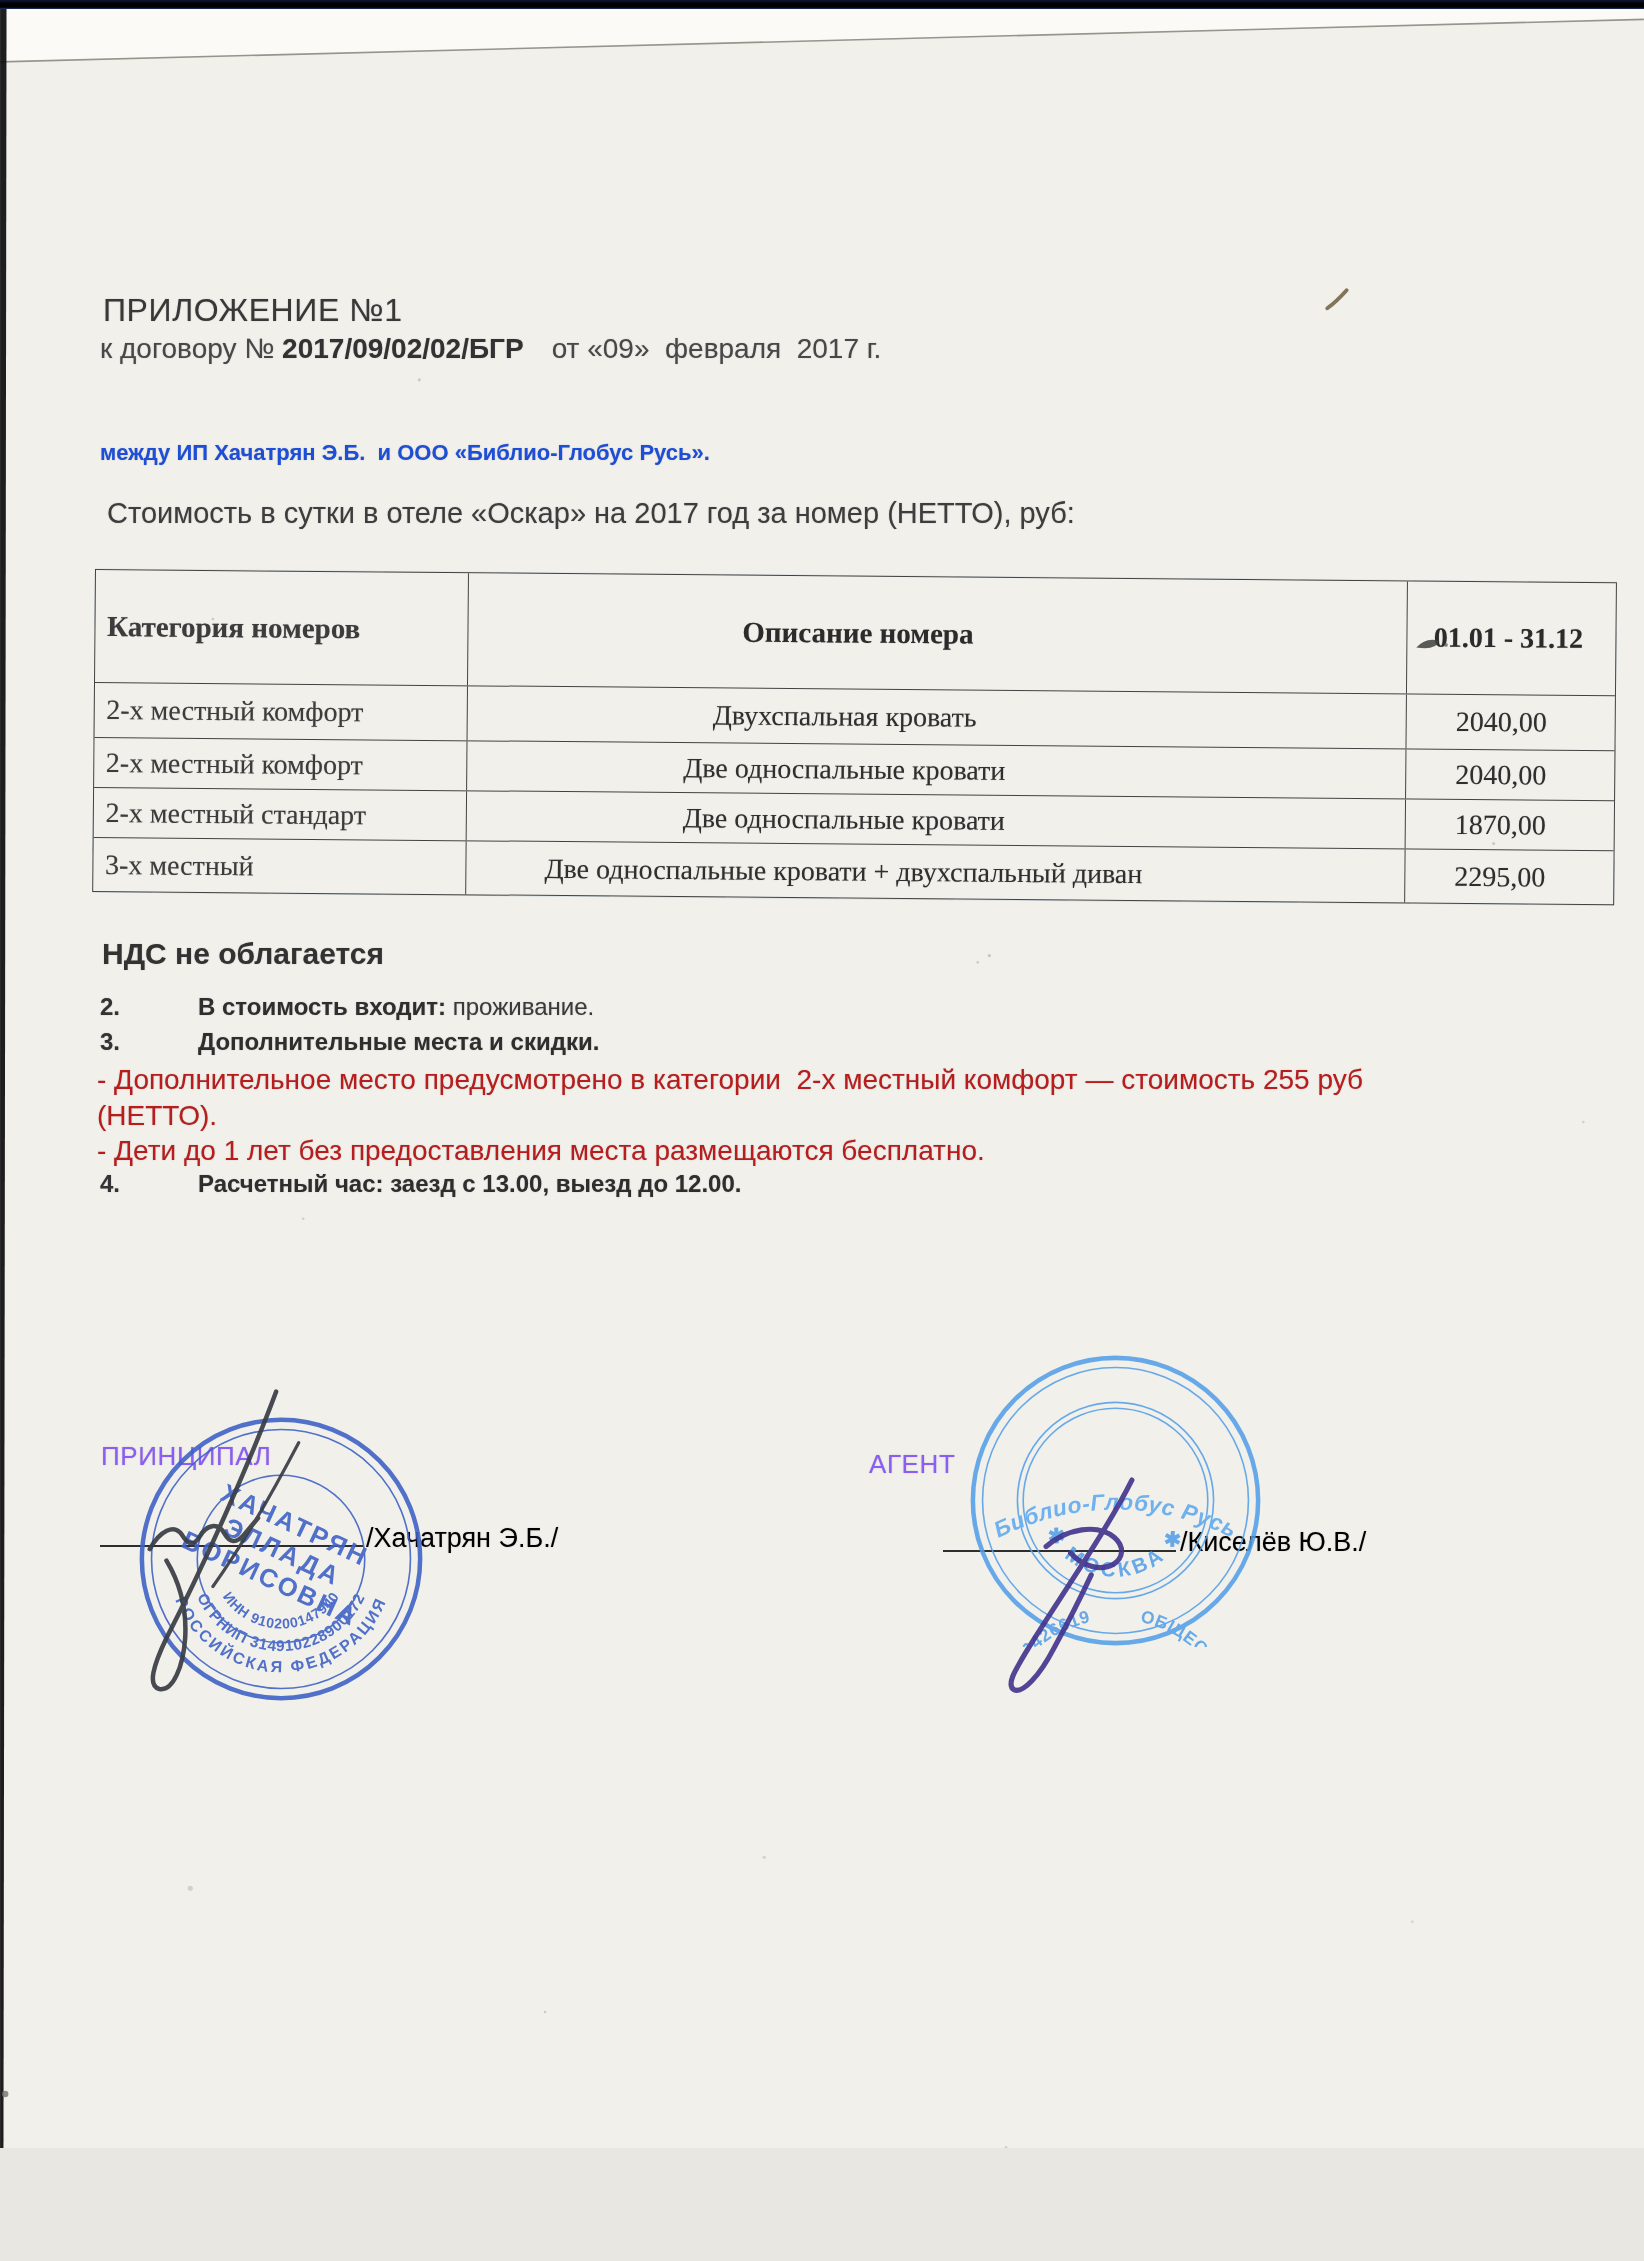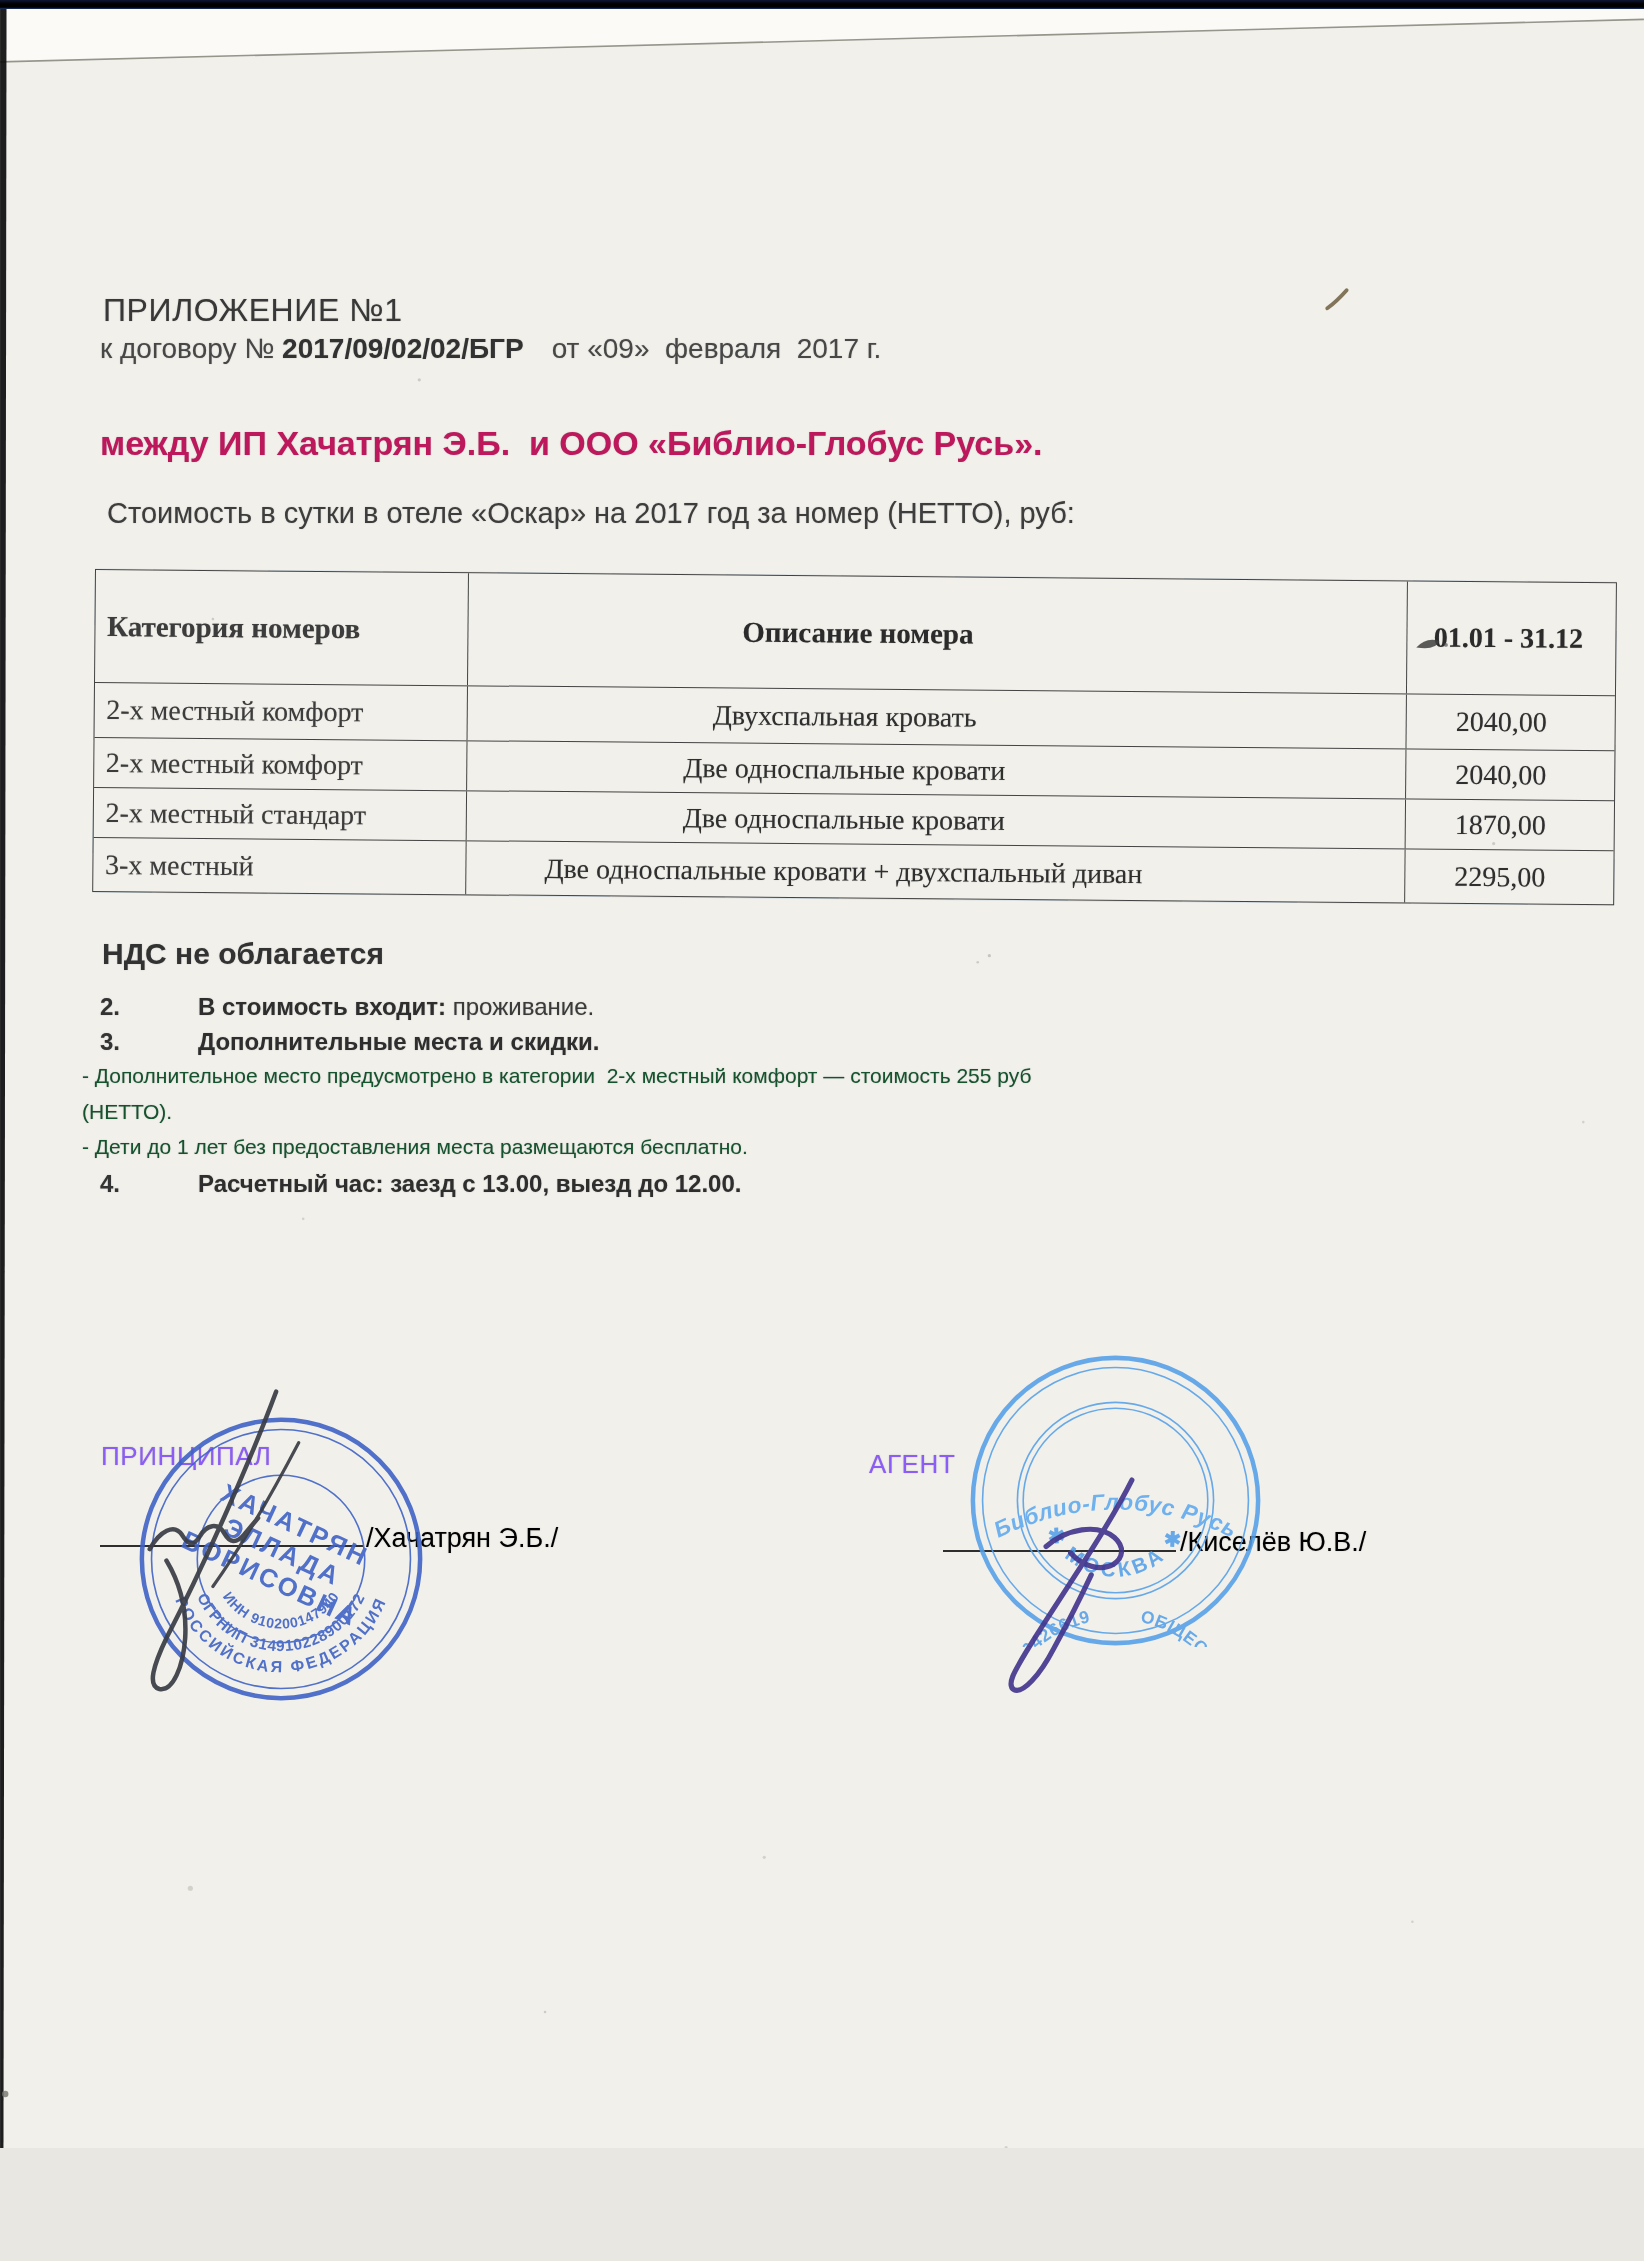--- a/index.html
+++ b/index.html
@@ -17,27 +17,27 @@
   .scan-topbar{
     position:absolute;left:0;top:0;width:100%;height:9px;z-index:6;
     background:linear-gradient(180deg,#0d1733 0%,#000 45%,#000 80%,#21366e 100%);
   }
   
   .txt{position:absolute;white-space:pre-wrap;z-index:2;text-shadow:0 0 1.3px rgba(64,64,64,.32);}
   .t-title{left:103px;top:292px;font-size:32px;letter-spacing:0.6px;color:#383838;}
   .t-contract{left:100px;top:333px;font-size:28px;color:#474747;}
   .t-contract b{color:#323232;}
   .t-contract .gap{margin-left:28px;}
-  .t-parties{left:100px;top:424px;font-size:34px;font-weight:bold;color:#be185d;}
+  .t-parties{left:100px;top:440px;font-size:22px;font-weight:bold;color:#1d4ed8;}
   .t-intro{left:107px;top:497px;font-size:29px;color:#3d3d3d;}
   .t-vat{left:102px;top:937px;font-size:30px;font-weight:bold;color:#323232;}
   .t-item{left:100px;font-size:24px;color:#3a3a3a;}
   .t-item .num{display:inline-block;width:98px;font-weight:bold;color:#333;}
   .t-item b{color:#2e2e2e;}
-  .t-dash{left:82px;font-size:21px;color:#14532d;}
+  .t-dash{left:97px;font-size:28px;color:#b91c1c;}
   .t-label{font-size:26px;color:#8b5cf6;letter-spacing:0.6px;margin-top:48px;}
   .t-name{font-size:27px;color:#000000;}
   .sig-line{position:absolute;height:1.9px;background:#2e2e2e;z-index:2;}
   
   .tbl{
     position:absolute;left:95px;top:569px;width:1522px;z-index:2;
     transform:rotate(0.5deg);transform-origin:left top;
     border:1.9px solid #424242;
     font-family:"Liberation Serif", serif;color:#2f2f2f;
     box-shadow:0 0.6px 0 rgba(120,160,200,.25), 0 -0.6px 0 rgba(120,160,200,.2);

